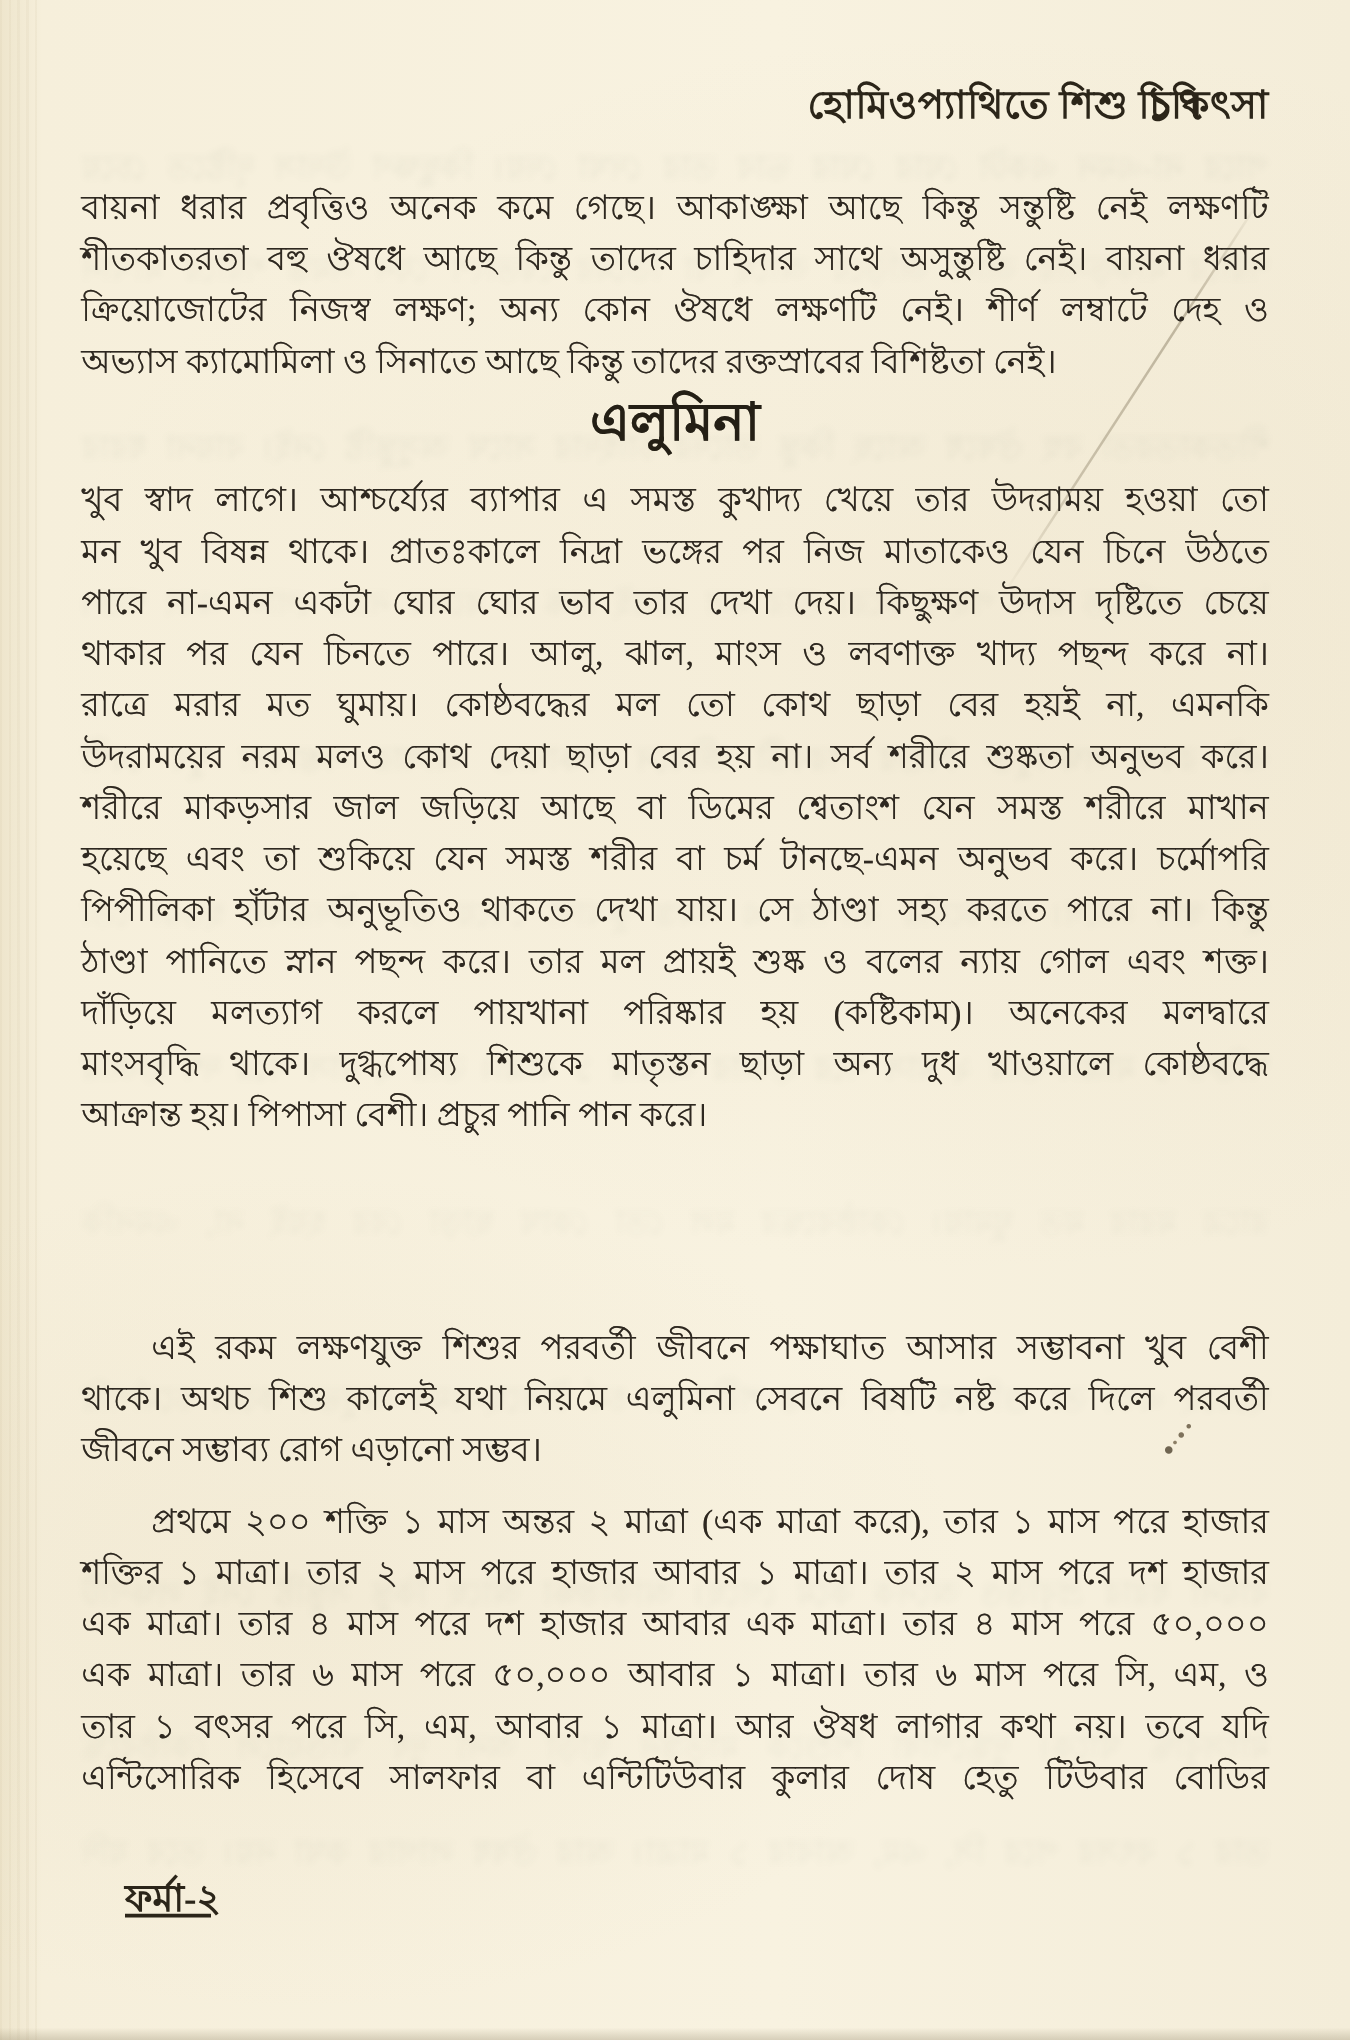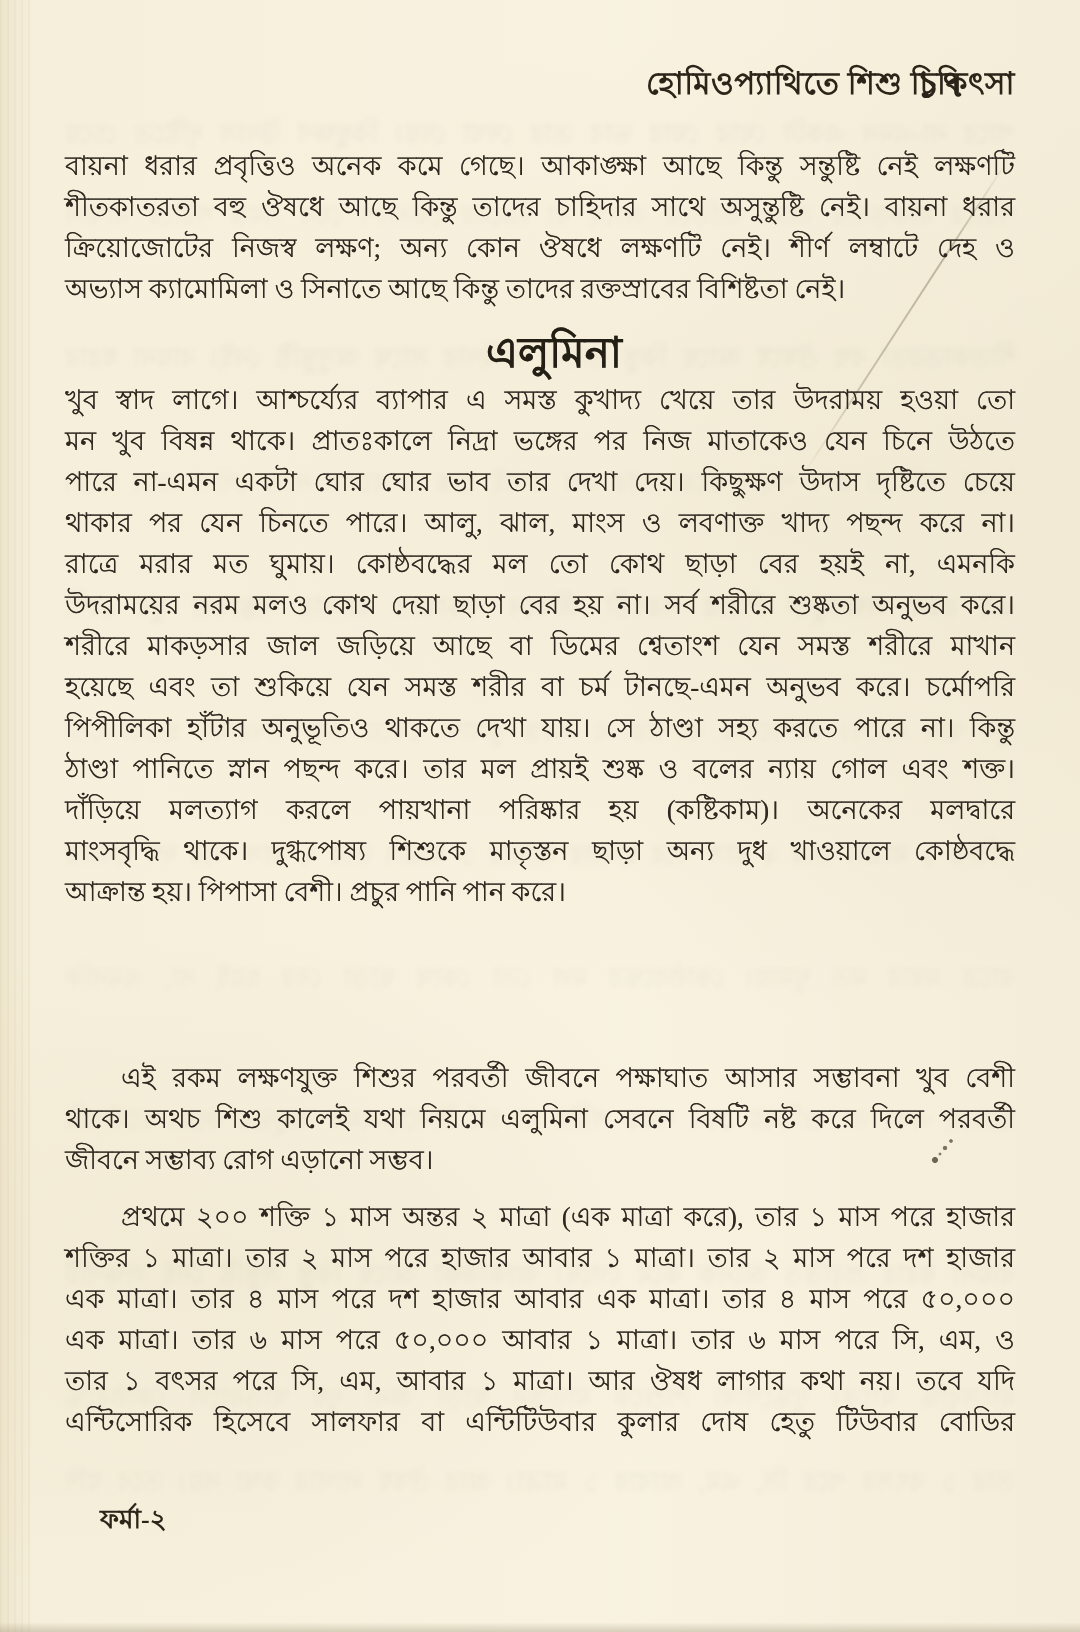--- a/index.html
+++ b/index.html
@@ -51,31 +51,31 @@
     text-align: justify; text-align-last: justify;
     white-space: nowrap;
     color: #2e2820;
     text-shadow: 0 0 .4px rgba(46,40,32,.55);
   }
   .line.indent { text-indent: 56px; }
   .line.para-end { text-align-last: left; }
 
   #para1 { top: 134px; margin-top: 12px; }
   .remedy-heading {
-    position: absolute; top: 310px; left: 65px; width: 950px; margin: 14px;
+    position: absolute; top: 310px; left: 65px; width: 950px; margin: 0;
     text-align: center; font-size: 42px; line-height: 58px; font-weight: 700;
     color: #241f15; text-shadow: 0 0 .5px rgba(36,31,21,.6);
   }
   #para2 { top: 380px; }
   #para3 { top: 1058px; }
   #para4 { top: 1197px; }
 
   .page-footer { position: absolute; top: 1499px; left: 100px; }
   .forma-label {
-    font-size: 26px; line-height: 42px; font-weight: 600; color: #2b2519;
+    font-size: 30px; line-height: 42px; font-weight: 600; color: #2b2519; text-decoration: underline;
   }
 
   
   .ghost {
     position: absolute; left: 65px; width: 950px;
     font-size: 27px; line-height: 41px;
     text-align: justify; text-align-last: justify; white-space: nowrap;
     transform: scaleX(-1);
     filter: blur(2.6px);
     color: #7d8872;

